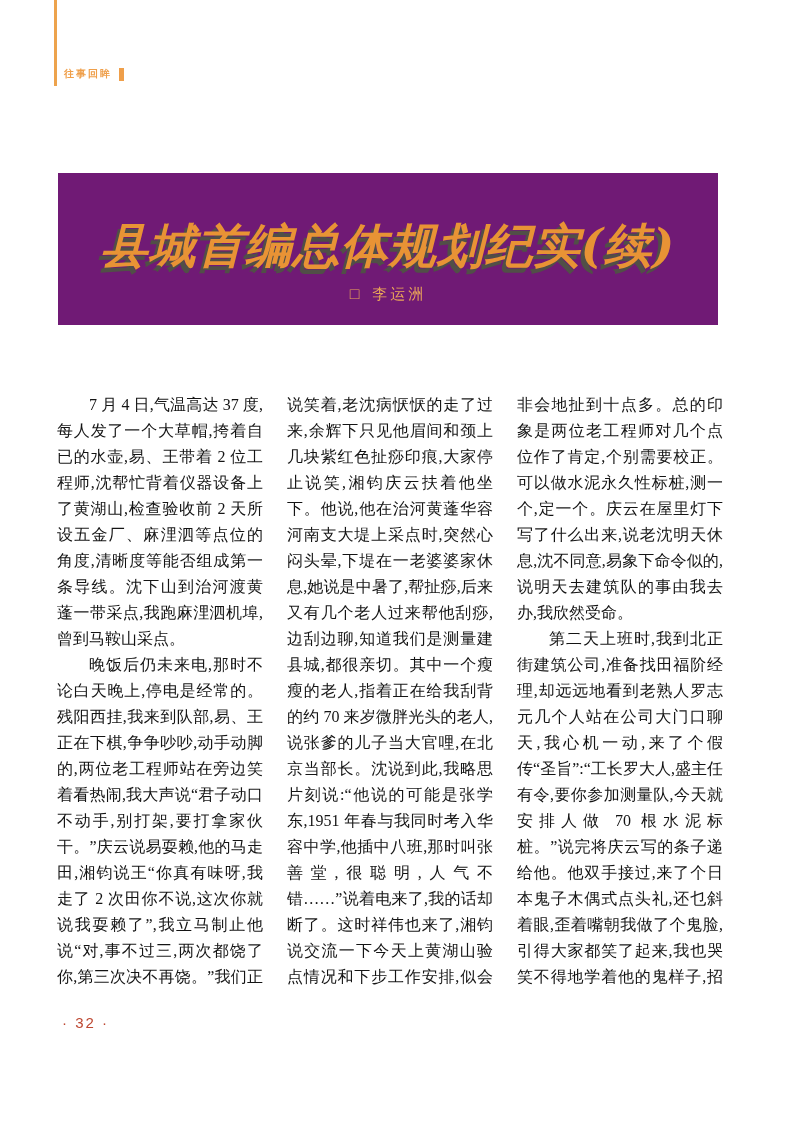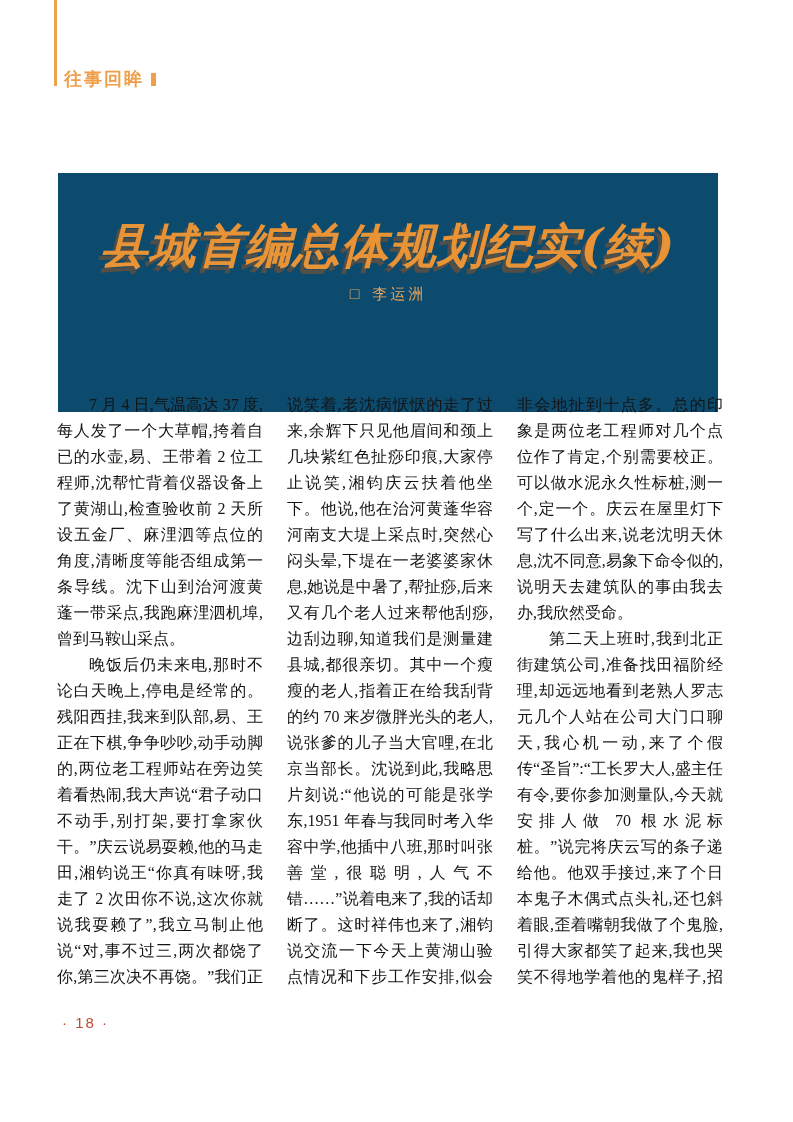--- a/index.html
+++ b/index.html
@@ -22,38 +22,38 @@
   }
   .section-header {
     position: absolute;
     left: 64px; top: 67px;
     display: flex;
     align-items: center;
     white-space: nowrap;
   }
   .section-label {
     font-family: "Liberation Sans", "DejaVu Sans", sans-serif;
-    font-size: 18px;
+    font-size: 10px;
     font-weight: bold;
     letter-spacing: 2px;
     color: #ef9f4a;
   }
   .section-tick {
     display: inline-block;
     width: 5px; height: 13px;
     margin-left: 7px;
     background: #ef9f4a;
   }
 
   
   .title-banner {
     position: absolute;
     left: 58px; top: 173px;
-    width: 660px; height: 239px;
-    background: #0c4a6e;
+    width: 660px; height: 152px;
+    background: #701a75;
     text-align: center;
   }
   .article-title {
     margin: 0;
     padding-top: 42px;
     font-family: "DejaVu Serif", "Liberation Serif", serif;
     font-style: italic;
     font-weight: bold;
     font-size: 47px;
     line-height: 62px;
@@ -123,15 +123,15 @@
       <span class="byline-square">□</span><span>李运洲</span>
     </div>
   </div>
 
   <div class="article-body" id="article-body">
       <p>7 月 4 日,气温高达 37 度,每人发了一个大草帽,挎着自已的水壶,易、王带着 2 位工程师,沈帮忙背着仪器设备上了黄湖山,检查验收前 2 天所设五金厂、麻浬泗等点位的角度,清晰度等能否组成第一条导线。沈下山到治河渡黄蓬一带采点,我跑麻浬泗机埠,曾到马鞍山采点。</p>
       <p>晚饭后仍未来电,那时不论白天晚上,停电是经常的。残阳西挂,我来到队部,易、王正在下棋,争争吵吵,动手动脚的,两位老工程师站在旁边笑着看热闹,我大声说“君子动口不动手,别打架,要打拿家伙干。”庆云说易耍赖,他的马走田,湘钧说王“你真有味呀,我走了 2 次田你不说,这次你就说我耍赖了”,我立马制止他说“对,事不过三,两次都饶了你,第三次决不再饶。”我们正说笑着,老沈病恹恹的走了过来,余辉下只见他眉间和颈上几块紫红色扯痧印痕,大家停止说笑,湘钧庆云扶着他坐下。他说,他在治河黄蓬华容河南支大堤上采点时,突然心闷头晕,下堤在一老婆婆家休息,她说是中暑了,帮扯痧,后来又有几个老人过来帮他刮痧,边刮边聊,知道我们是测量建县城,都很亲切。其中一个瘦瘦的老人,指着正在给我刮背的约 70 来岁微胖光头的老人,说张爹的儿子当大官哩,在北京当部长。沈说到此,我略思片刻说:“他说的可能是张学东,1951 年春与我同时考入华容中学,他插中八班,那时叫张善堂,很聪明,人气不错……”说着电来了,我的话却断了。这时祥伟也来了,湘钧说交流一下今天上黄湖山验点情况和下步工作安排,似会非会地扯到十点多。总的印象是两位老工程师对几个点位作了肯定,个别需要校正。可以做水泥永久性标桩,测一个,定一个。庆云在屋里灯下写了什么出来,说老沈明天休息,沈不同意,易象下命令似的,说明天去建筑队的事由我去办,我欣然受命。</p>
       <p>第二天上班时,我到北正街建筑公司,准备找田福阶经理,却远远地看到老熟人罗志元几个人站在公司大门口聊天,我心机一动,来了个假传“圣旨”:“工长罗大人,盛主任有令,要你参加测量队,今天就安排人做 70 根水泥标桩。”说完将庆云写的条子递给他。他双手接过,来了个日本鬼子木偶式点头礼,还乜斜着眼,歪着嘴朝我做了个鬼脸,引得大家都笑了起来,我也哭笑不得地学着他的鬼样子,招招手走了,到针织厂会合祥伟采设油毡厂、针织厂、烈士陵园导线点。</p>
     </div>
 
-  <div class="page-number">· 18 ·</div>
+  <div class="page-number">· 32 ·</div>
 
 </div>
 
 </body></html>

